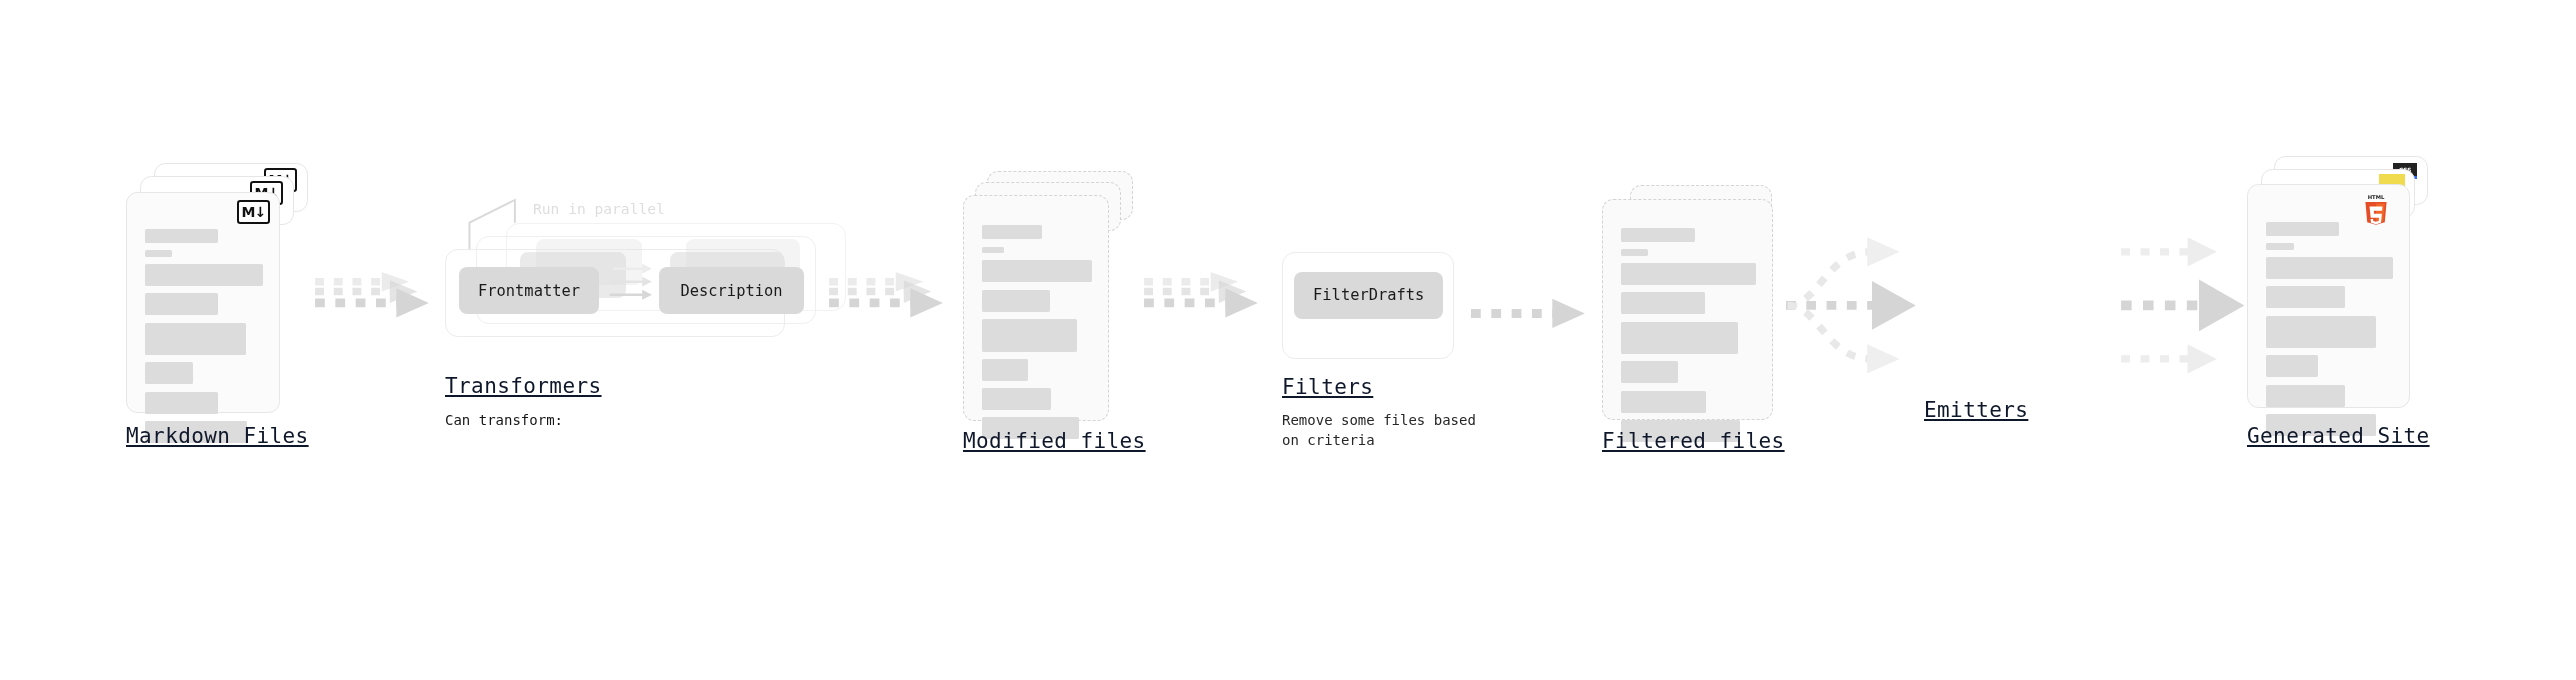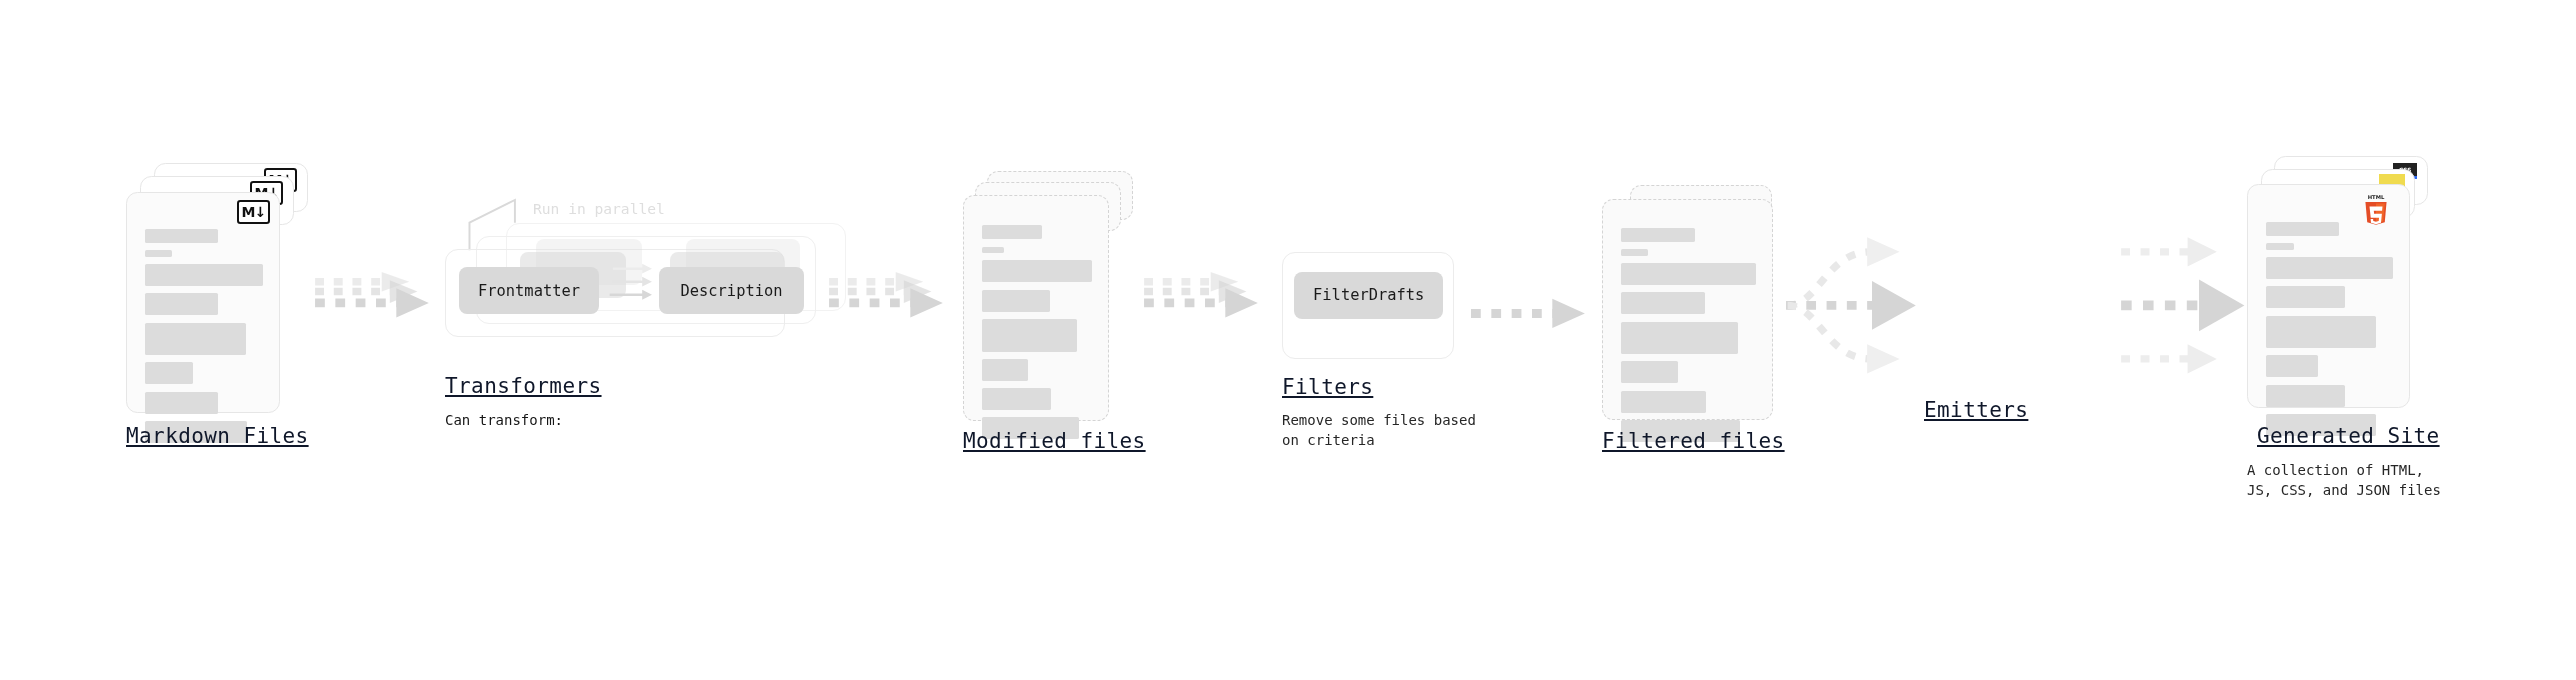--- a/index.html
+++ b/index.html
@@ -372,18 +372,16 @@
       </div>
     </div>
 
     <svg class="badge-html5" style="left:115px; top:37px;" viewBox="0 0 34 40">
       <text x="17" y="7" font-family="DejaVu Sans, sans-serif" font-size="6.5" font-weight="700" fill="#222222" text-anchor="middle">HTML</text>
       <path d="M4 11 L6.2 36 L17 39.2 L27.8 36 L30 11 Z" fill="#e44d26"></path>
       <path d="M17 13 L17 37.5 L25.9 34.9 L27.8 13 Z" fill="#f16529"></path>
       <path d="M9 16.5 h16 l-0.5 5.4 H14.3 l0.35 3.6 h9.6 l-1.1 11.2 -6.15 1.8 -6.2-1.8 -0.42-4.7 h3.05 l0.22 2.4 3.35 0.95 3.35-0.95 0.38-3.9 H10.5 Z" fill="#ffffff"></path>
     </svg>
   </div>
-  <div class="caption-title" style="left:2247px; top:424px;margin-left:10px;">Generated Site</div>
-  <div class="caption-sub" style="left:2247px; top:460px;">A collection of HTML,
-JS, CSS, and JSON files</div>
+  <div class="caption-title" style="left:2247px; top:424px;">Generated Site</div>
 
 </div>
 
 
 </body></html>

